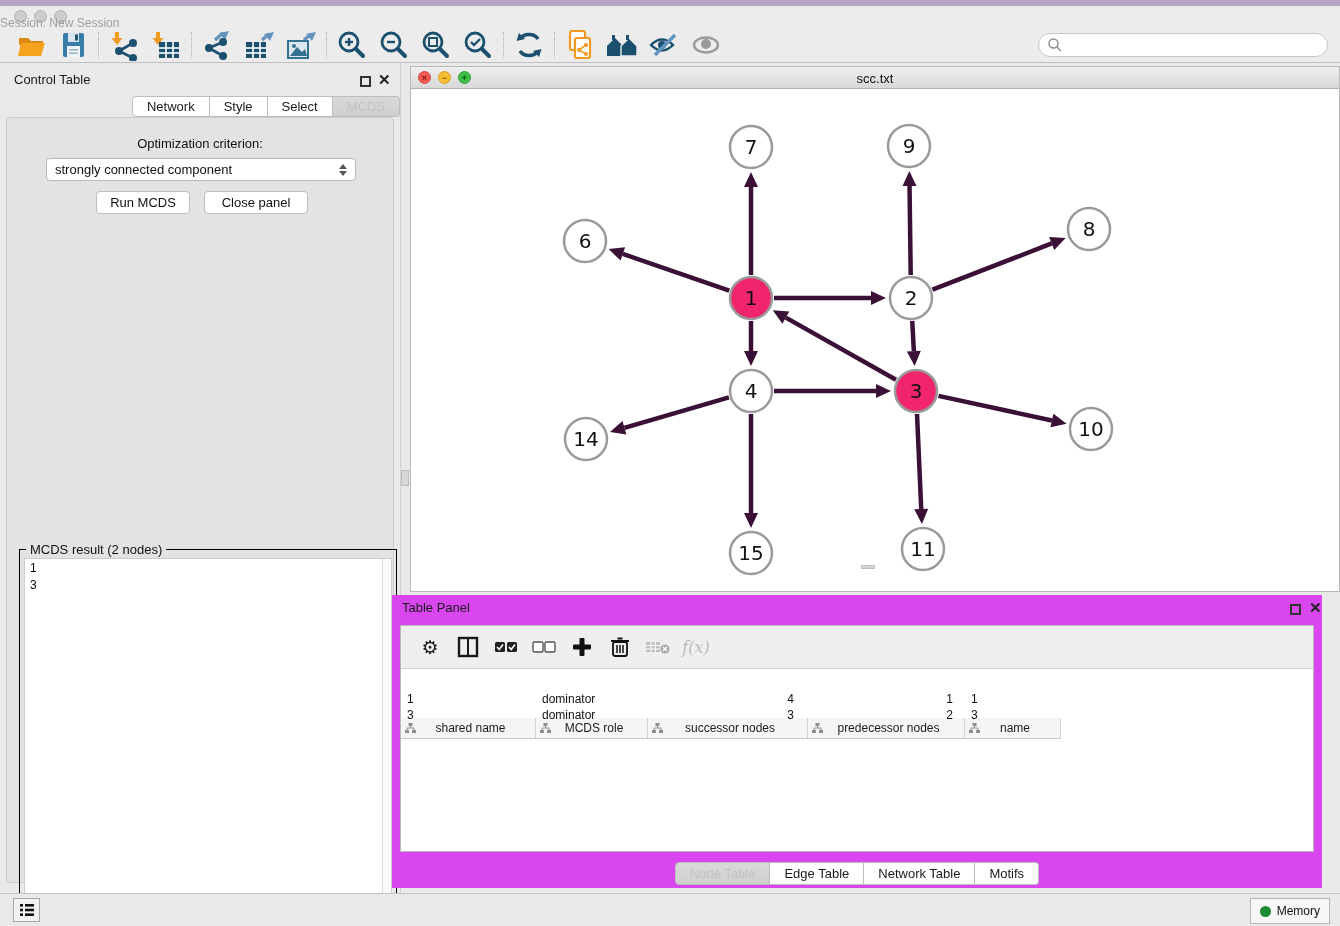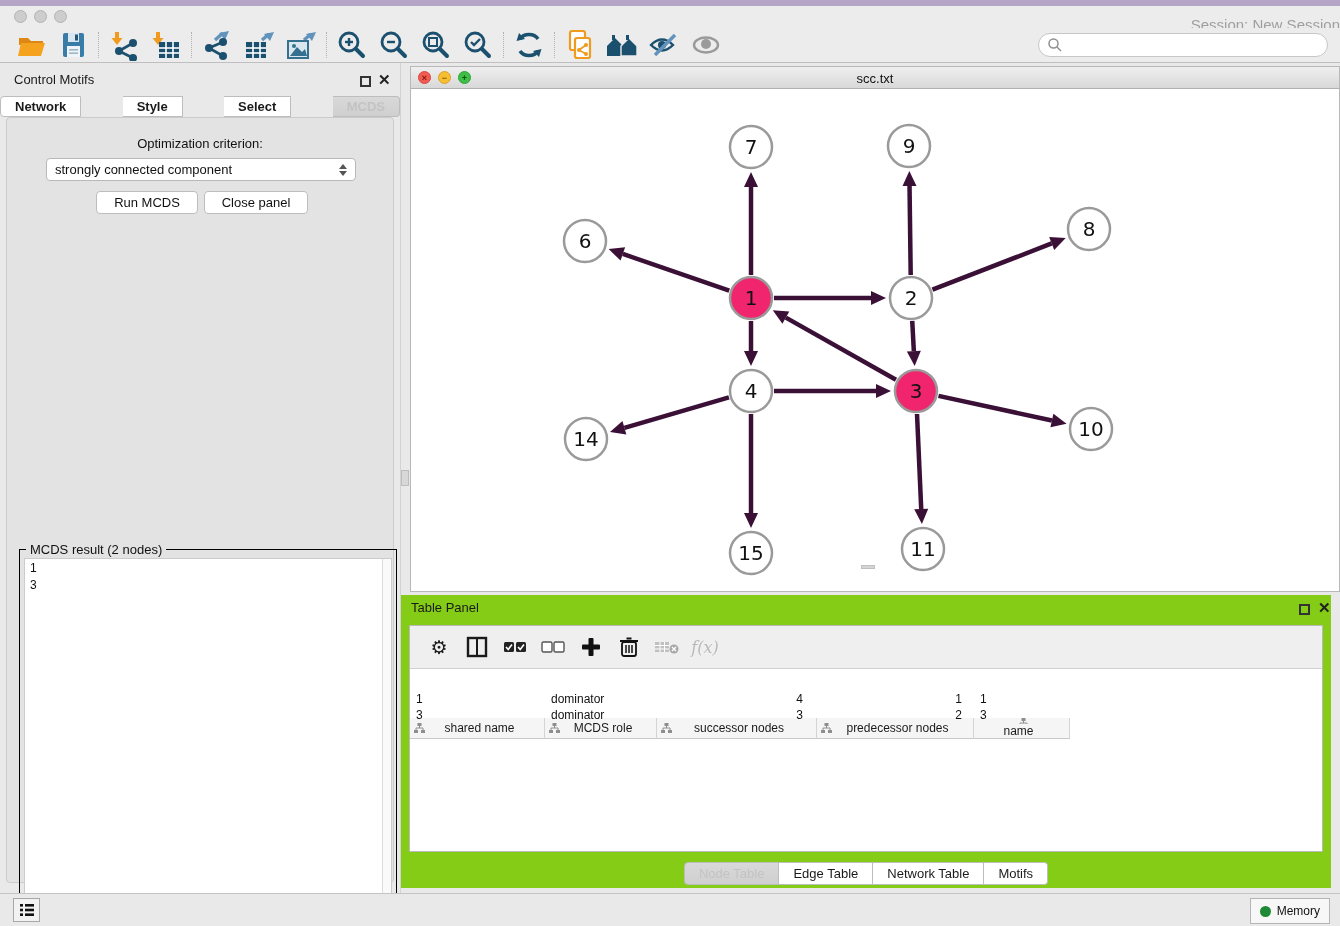--- a/index.html
+++ b/index.html
@@ -5,53 +5,53 @@
   * { box-sizing: border-box; margin: 0; padding: 0; }
   html,body { width:1340px; height:926px; overflow:hidden; font-family:"Liberation Sans",sans-serif; }
   body { background:#e9e9e9; position:relative; }
   .abs { position:absolute; }
 
   
   #desktop-strip { left:0; top:0; width:1340px; height:6px; background:#b7a5c7; }
   #titlebar { left:0; top:6px; width:1340px; height:22px; background:#ececec; }
   .tl-dot { width:13px; height:13px; border-radius:50%; position:absolute; top:4px; }
   .tl-gray { background:#cdcdcd; border:1px solid #b3b3b3; }
-  #win-title { width:100%; text-align:right; top:10px; font-size:15px; color:#9f9f9f;padding-left:24px; }
+  #win-title { width:100%; text-align:left; top:10px; font-size:12px; color:#9f9f9f; }
 
   #main-toolbar { left:0; top:28px; width:1340px; height:35px; background:#ececec;
     border-bottom:1px solid #bfbfbf; display:flex; align-items:center; padding-left:10px; }
   .tbtn { width:42px; height:32px; display:flex; align-items:center; justify-content:center; }
   .tsep { width:1px; height:26px; border-left:1px dotted #b0b0b0; margin:0 4px; }
   #search-box { right:12px; top:33px; width:290px; height:24px; background:#fff;
     border:1px solid #c6c6c6; border-radius:12px; display:flex; align-items:center; padding-left:8px; }
   #search-input { border:none; outline:none; flex:1; font-size:12px; background:transparent; height:20px; }
 
   
   #control-panel { left:0; top:63px; width:400px; height:830px; background:#e9e9e9; }
   #cp-title { left:14px; top:9px; font-size:13px; color:#1a1a1a; }
   .panel-float { width:11px; height:11px; border:2px solid #333; display:inline-block; }
   .panel-close { font-size:15px; font-weight:bold; color:#222; line-height:11px; }
-  #cp-tabs { top:33px; width:100%; display:flex; justify-content:space-between;font-weight:bold; }
+  #cp-tabs { top:33px; width:100%; display:flex; justify-content:flex-end; }
   .seg-tab { height:21px; padding:0 14px; font-size:13px; background:#fff; border:1px solid #bdbdbd;
     border-left:none; display:flex; align-items:center; color:#1a1a1a; }
   .seg-tab.first { border-left:1px solid #bdbdbd; border-radius:4px 0 0 4px; }
   .seg-tab.last { border-radius:0 4px 4px 0; }
   .seg-tab.pressed { background:linear-gradient(#d9d9d9,#cfcfcf); color:#c3c3c3; }
   #cp-pane { left:6px; top:54px; width:388px; height:766px; background:#e3e3e3;
     border:1px solid #cbcbcb; border-radius:4px; }
   #opt-label { top:18px; width:100%; text-align:center; font-size:13px; color:#111; }
   #criterion-select { left:39px; top:40px; width:310px; height:23px; background:#fff;
     border:1px solid #b9b9b9; border-radius:4px; display:flex; align-items:center;
     padding:0 8px; font-size:13px; color:#111; }
   .stepper { margin-left:auto; display:flex; flex-direction:column; gap:2px; align-items:center; }
   .chev-up { width:0; height:0; border-left:4px solid transparent; border-right:4px solid transparent; border-bottom:5px solid #555; }
   .chev-dn { width:0; height:0; border-left:4px solid transparent; border-right:4px solid transparent; border-top:5px solid #555; }
   .cp-btn { top:73px; height:23px; background:#fff; border:1px solid #bdbdbd; border-radius:4px;
     font-size:13px; color:#111; display:flex; align-items:center; justify-content:center; }
-  #run-btn { left:89px; width:102px; }
+  #run-btn { left:89px; width:94px; }
   #closep-btn { left:197px; width:104px; }
   #result-group { left:12px; top:431px; width:378px; height:377px; border:1px solid #000000; }
   #result-label { position:absolute; top:-8px; left:6px; background:#e3e3e3; padding:0 4px; font-size:13px; color:#111; }
   #result-text { position:absolute; left:4px; top:8px; right:4px; bottom:4px; background:#fff;
     border:1px solid #ccc; font-size:12px; line-height:17px; padding:1px 5px; white-space:pre; color:#111; }
   #result-scroll { position:absolute; right:0; top:0; width:9px; height:100%; background:#fafafa; border-left:1px solid #ddd; }
 
   #divider { left:400px; top:63px; width:10px; height:830px; background:#e9e9e9; border-left:1px solid #d2d2d2; }
   #divider-grip { left:401px; top:470px; width:8px; height:16px; background:#d8d8d8; border:1px solid #bdbdbd; }
 
@@ -62,21 +62,21 @@
   .doc-dot { width:13px; height:13px; border-radius:50%; position:absolute; top:4px;
     font-size:9px; line-height:12px; text-align:center; font-weight:bold; }
   #doc-close { left:7px;  background:#f25a52; border:1px solid #d8453e; color:#7e1510; }
   #doc-min   { left:27px; background:#f6be31; border:1px solid #dba02c; color:#8a5d08; }
   #doc-zoom  { left:47px; background:#3fbf47; border:1px solid #2ea035; color:#0d5c11; }
   #net-title { width:100%; text-align:center; top:4px; font-size:13px; color:#111; }
   #net-canvas { left:0; top:22px; }
   #canvas-grip { left:450px; top:498px; width:14px; height:4px; background:#d5d5d5; border:1px solid #c0c0c0; }
 
   
-  #table-panel { left:401px; top:595px; width:930px; height:293px; background:#84cc16; }
+  #table-panel { left:392px; top:595px; width:930px; height:293px; background:#d946ef; }
   #tp-title { left:10px; top:5px; font-size:13px; color:#1a1a1a; }
   #table-box { left:8px; top:30px; width:914px; height:227px; background:#fff; border:1px solid #b9b9b9; }
   #tbl-toolbar { left:0; top:0; width:100%; height:43px; background:#efefef;
     border-bottom:1px solid #d2d2d2; display:flex; align-items:center; padding-left:14px; gap:8px; }
   .tbl-tbtn { width:30px; height:30px; display:flex; align-items:center; justify-content:center; }
   .gear-glyph { font-family:"DejaVu Sans",sans-serif; font-size:19px; color:#1a1a1a; }
   .fx-glyph { font-family:"DejaVu Serif",serif; font-style:italic; font-size:16px; color:#b9b9b9; }
   #tbl-header { left:0; top:44px; height:21px; display:flex;margin-top:48px; }
   .hcell { height:21px; background:#f5f5f5; border-right:1px solid #d4d4d4; border-bottom:1px solid #c9c9c9;
     display:flex; align-items:center; font-size:12px; color:#1a1a1a; padding-left:4px; }
@@ -254,21 +254,21 @@
 </div>
 <div id="search-box" class="abs">
   <svg width="16" height="16">
       <circle cx="6.5" cy="6.5" r="4.5" stroke="#8f8f8f" stroke-width="1.5" fill="none"></circle>
       <line x1="10" y1="10" x2="14" y2="14" stroke="#8f8f8f" stroke-width="1.5"></line>
     </svg>
   <input id="search-input" placeholder="" style="">
 </div>
 
 <div id="control-panel" class="abs">
-  <span id="cp-title" class="abs">Control Motifs</span>
+  <span id="cp-title" class="abs">Control Table</span>
   <span class="abs" style="left:360px; top:10px"><span class="panel-float"></span></span>
   <span class="abs panel-close" style="left:378px; top:11px">✕</span>
   <div id="cp-tabs" class="abs">
       <div class="seg-tab first">Network</div>
       <div class="seg-tab">Style</div>
       <div class="seg-tab">Select</div>
       <div class="seg-tab last pressed">MCDS</div>
     </div>
   <div id="cp-pane" class="abs">
     <div id="opt-label" class="abs">Optimization criterion:</div>
@@ -443,21 +443,21 @@
         </div>
         <div class="hcell" style="width: 157px;">
           <svg width="11" height="11">
             <rect x="3.5" y="0" width="4" height="3" fill="#8e8e8e"></rect>
             <rect x="0" y="7" width="4" height="3" fill="#8e8e8e"></rect>
             <rect x="7" y="7" width="4" height="3" fill="#8e8e8e"></rect>
             <path d="M5.5 3 V5 M2 7 V5 H9 V7" stroke="#8e8e8e" fill="none"></path>
           </svg>
           <span class="hlabel">predecessor nodes</span>
         </div>
-        <div class="hcell" style="width: 96px; flex-direction: column;">
+        <div class="hcell" style="width: 96px;">
           <svg width="11" height="11">
             <rect x="3.5" y="0" width="4" height="3" fill="#8e8e8e"></rect>
             <rect x="0" y="7" width="4" height="3" fill="#8e8e8e"></rect>
             <rect x="7" y="7" width="4" height="3" fill="#8e8e8e"></rect>
             <path d="M5.5 3 V5 M2 7 V5 H9 V7" stroke="#8e8e8e" fill="none"></path>
           </svg>
           <span class="hlabel">name</span>
         </div>
       </div>
     <div id="tbl-rows" class="abs" style="left:0; top:65px; width:100%">

